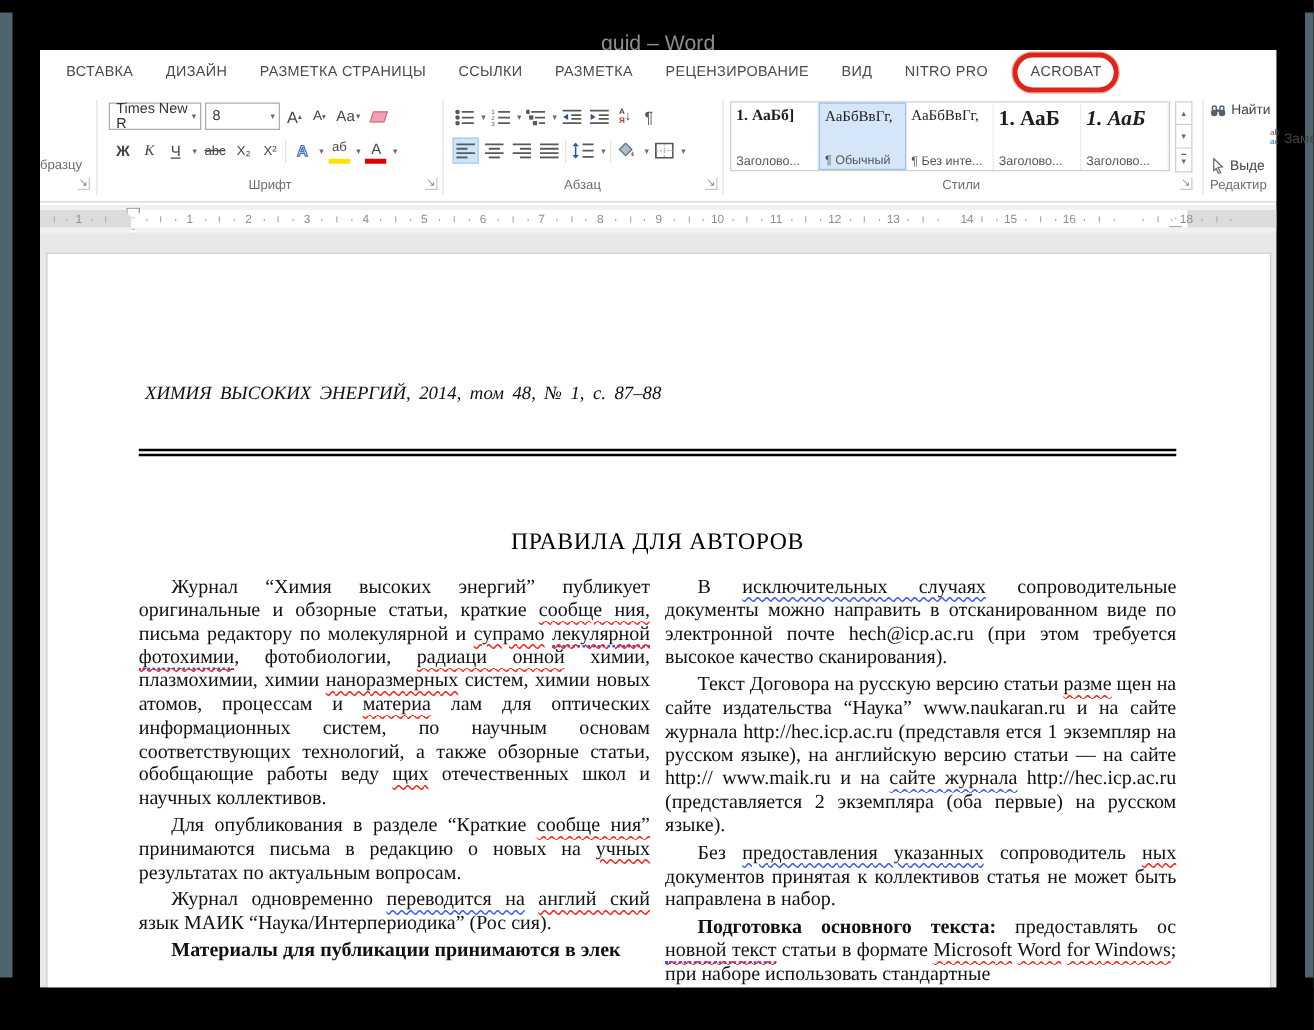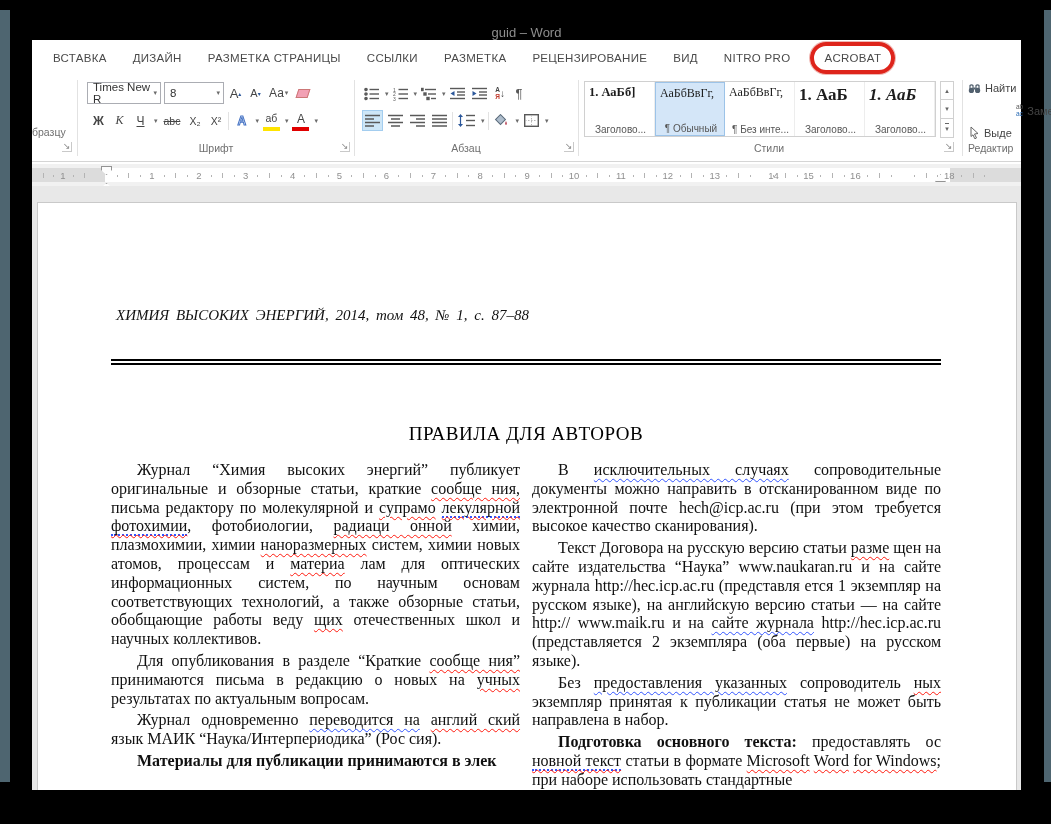--- a/index.html
+++ b/index.html
@@ -2,21 +2,21 @@
 <html><head>
 <meta charset="utf-8">
 <style>
   * { margin:0; padding:0; box-sizing:border-box; }
   body { background:#000; font-family:"Liberation Sans", sans-serif; }
   .canvas { position:relative; width:1051px; height:824px; background:#000; overflow:hidden; }
   .edge-strip { position:absolute; top:10px; height:772px; background:#4e6570; }
   .edge-strip.left { left:0; width:10px; }
   .edge-strip.right { right:0; width:7px; }
   .win-title { position:absolute; top:25px; left:32px; width:989px; text-align:center;
-               color:#8e8e8e; font-size:13px; }
+               color:#8e8e8e; font-size:17px; }
   .window { position:absolute; left:32px; top:40px; width:989px; height:750px; background:#fff; }
 
   
   .tabbar { position:absolute; left:0; top:0; width:100%; height:36px; display:flex;
             align-items:center; padding-left:8px; background:#fff; }
   .tab { padding:0 13px; font-size:11.5px; color:#4a4a4a; letter-spacing:.3px; white-space:nowrap; }
   .tab.ringed { border:4px solid #de241b; border-radius:16px; padding:6px 10px; margin-left:7px;
                 box-shadow:0 0 0 1px #f0b6b2; }
 
   
@@ -46,21 +46,21 @@
 
   
   .sty-gallery { position:absolute; display:flex; border:1px solid #d0d0d0; background:#fff; }
   .sty { width:70px; height:54px; padding:3px 2px 1px 4px; border-right:1px solid #ededed;
          display:flex; flex-direction:column; justify-content:space-between; overflow:hidden; }
   .sty.sel { background:#d4e6f8; border:1px solid #9cc3e8; }
   .sty-prev { font-family:"Liberation Serif", serif; font-size:12px; color:#1d1d1d; white-space:nowrap; }
   .sty-prev.h-num { font-weight:bold; font-size:12.5px; }
   .sty-prev.big { font-weight:bold; font-size:17px; }
   .sty-prev.big-italic { font-weight:bold; font-style:italic; font-size:17px; }
-  .sty-name { font-size:10px; color:#565656; white-space:nowrap;text-align:center; }
+  .sty-name { font-size:10px; color:#565656; white-space:nowrap; }
   .sty-scroll { position:absolute; width:14px; display:flex; flex-direction:column; }
   .sty-sbtn { height:19px; border:1px solid #d0d0d0; border-top:none; display:flex; align-items:center;
               justify-content:center; font-size:7px; color:#666; background:#fff; }
   .sty-sbtn:first-child { border-top:1px solid #d0d0d0; }
   .sty-sbtn .bar { border-top:1.5px solid #666; padding-top:1px; }
 
   
   .ed-item { position:absolute; display:flex; align-items:center; gap:4px; font-size:11px; color:#444; white-space:nowrap; }
 
   
@@ -471,21 +471,21 @@
         <div class="columns">
           <div class="col" id="col-left">
               <p><span>Журнал “Химия высоких энергий” публикует оригинальные и обзорные статьи, краткие </span><span class="u-red">сообще ния,</span><span> письма редактору по молекулярной и </span><span class="u-red">супрамо</span><span> </span><span class="u-both">лекулярной фотохимии</span><span>, фотобиологии, </span><span class="u-red">радиаци онной</span><span> химии, плазмохимии, химии </span><span class="u-red">наноразмерных</span><span> систем, химии новых атомов, процессам и </span><span class="u-red">материа</span><span> лам для оптических информационных систем, по научным основам соответствующих технологий, а также обзорные статьи, обобщающие работы веду </span><span class="u-red">щих</span><span> отечественных школ и научных коллективов.</span></p>
               <p><span>Для опубликования в разделе “Краткие </span><span class="u-red">сообще ния”</span><span> принимаются письма в редакцию о новых на </span><span class="u-red">учных</span><span> результатах по актуальным вопросам.</span></p>
               <p><span>Журнал одновременно </span><span class="u-blue">переводится на</span><span> </span><span class="u-red">англий ский</span><span> язык МАИК “Наука/Интерпериодика” (Рос сия).</span></p>
               <p><span class="b">Материалы для публикации принимаются в элек</span></p>
             </div>
           <div class="col" id="col-right">
               <p><span>В </span><span class="u-blue">исключительных случаях</span><span> сопроводительные документы можно направить в отсканированном виде по электронной почте hech@icp.ac.ru (при этом требуется высокое качество сканирования).</span></p>
               <p><span>Текст Договора на русскую версию статьи </span><span class="u-red">разме</span><span> щен на сайте издательства “Наука” www.naukaran.ru и на сайте журнала http://hec.icp.ac.ru (представля ется 1 экземпляр на русском языке), на английскую версию статьи — на сайте http:// www.maik.ru и на </span><span class="u-blue">сайте журнала</span><span> http://hec.icp.ac.ru (представляется 2 экземпляра (оба первые) на русском языке).</span></p>
-              <p><span>Без </span><span class="u-blue">предоставления указанных</span><span> сопроводитель </span><span class="u-red">ных</span><span> экземпляр принятая к публикации статья не может быть направлена в набор.</span></p>
+              <p><span>Без </span><span class="u-blue">предоставления указанных</span><span> сопроводитель </span><span class="u-red">ных</span><span> документов принятая к коллективов статья не может быть направлена в набор.</span></p>
               <p><span class="b">Подготовка основного текста:</span><span> предоставлять ос </span><span class="u-both">новной текст</span><span> статьи в формате </span><span class="u-red">Microsoft</span><span> </span><span class="u-red">Word</span><span> </span><span class="u-red">for Windows</span><span>; при наборе использовать стандартные</span></p>
             </div>
         </div>
       </div>
     </div>
   </div>
 
   <div class="bottombar"></div>
 </div>
 

